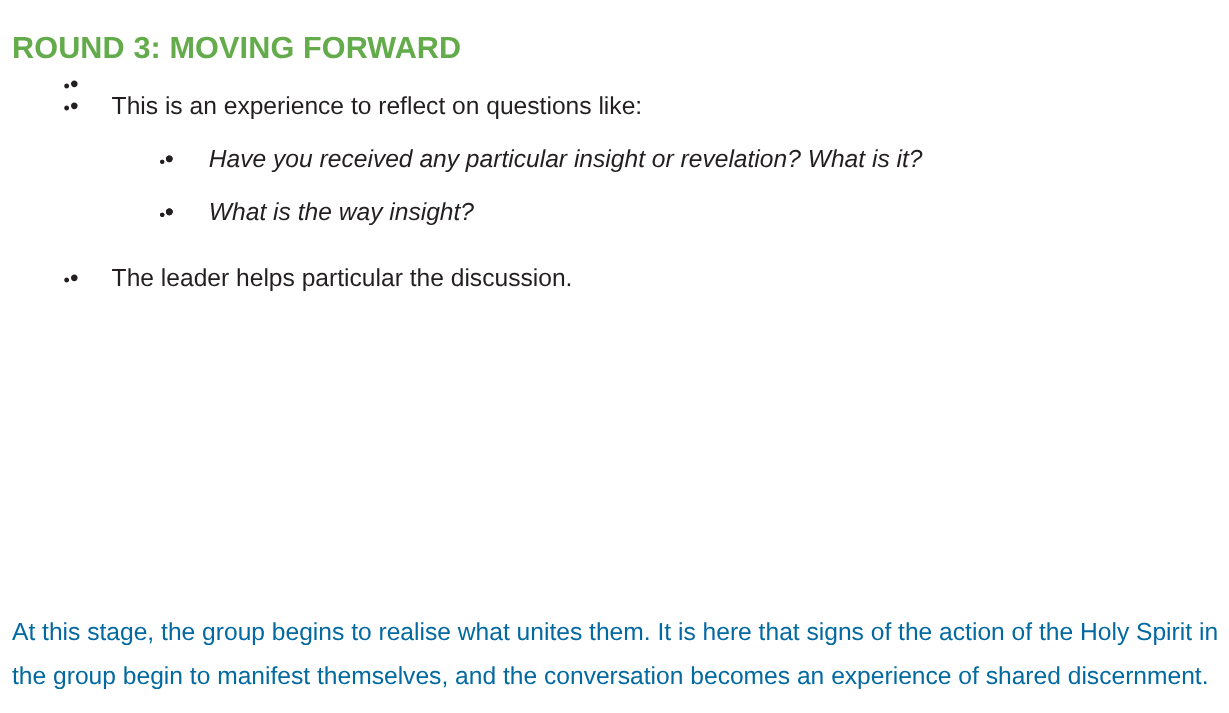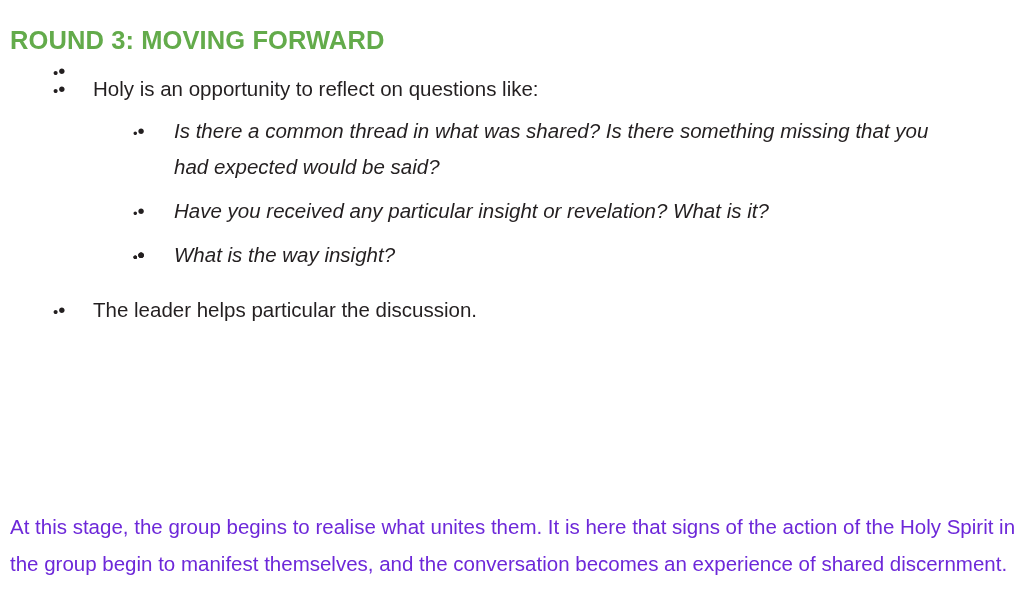--- a/index.html
+++ b/index.html
@@ -112,44 +112,43 @@
   .sub-text { display: block; }
 
   
   .closing-paragraph {
     position: absolute;
     left: 10px;
     top: 487px;
     width: 1006px;
     font-size: 20.5px;
     line-height: 37px;
-    color: #6d28d9;
+    color: #0369a1;
   }
 </style>
 </head>
 <body>
 
 <div class="page">
 
   <h1 class="section-heading">ROUND 3: MOVING FORWARD</h1>
 
   <div class="bullet-list">
 
     <div class="bullet-row">
       <span class="marker">•</span>
     </div>
 
     <div class="bullet-row">
       <span class="marker">•</span>
-      <span class="bullet-text">Holy is an opportunity to reflect on questions like:</span>
+      <span class="bullet-text">This is an experience to reflect on questions like:</span>
 
       <div class="sub-list">
         <div class="sub-row">
           <span class="marker">•</span>
-          <span class="sub-text">Is there a common thread in what was shared? Is there something missing that you had expected would be said?</span>
         </div>
         <div class="sub-row">
           <span class="marker">•</span>
           <span class="sub-text">Have you received any particular insight or revelation? What is it?</span>
         </div>
         <div class="sub-row">
           <span class="marker">•</span>
         </div>
         <div class="sub-row">
           <span class="marker">•</span>

